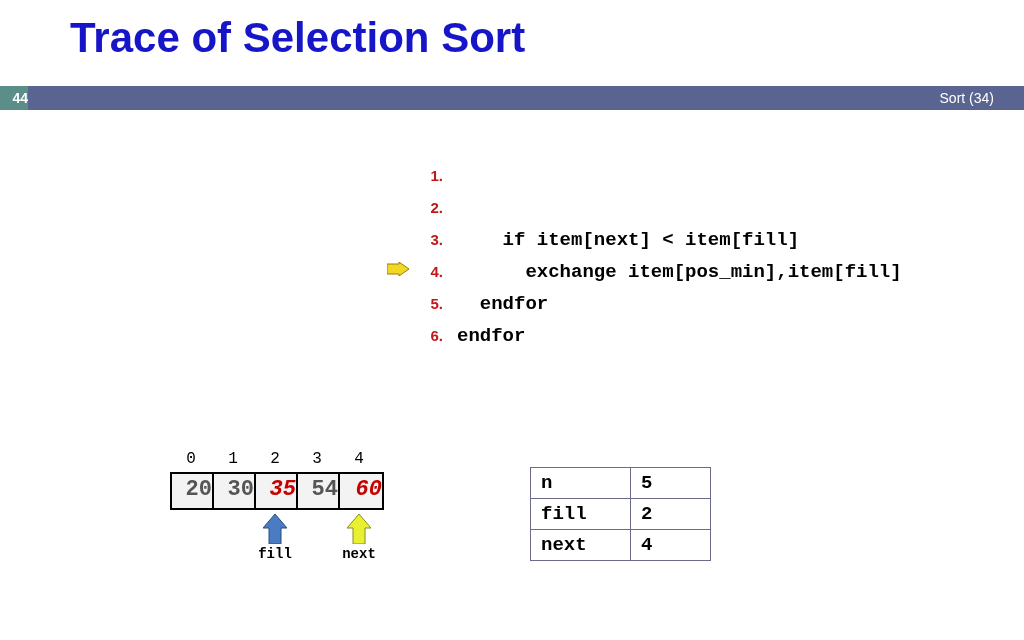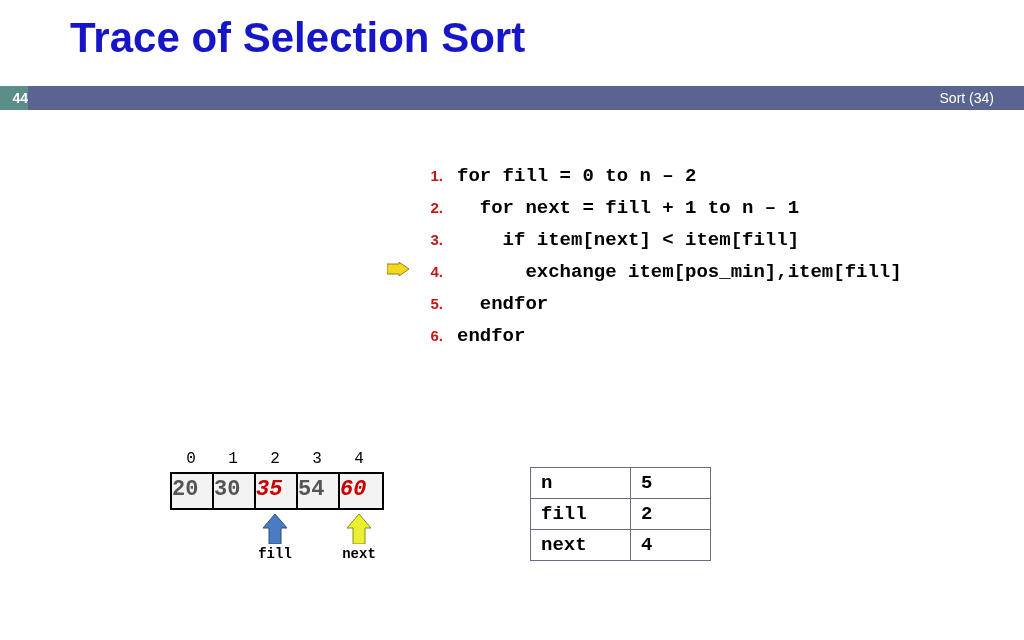--- a/index.html
+++ b/index.html
@@ -15,21 +15,21 @@
   .code { position: absolute; top: 160px; left: 415px; font-family: "Courier New", Courier, monospace; font-size: 19px; font-weight: 700; color: #000; }
   .code-row { display: flex; align-items: baseline; line-height: 32px; white-space: pre; }
   .ln { width: 28px; text-align: right; margin-right: 14px; color: #c01818; font-family: Arial, Helvetica, sans-serif; font-size: 15px; font-weight: 700; }
   .marker { position: absolute; top: 262px; left: 387px; }
   .marker svg { display: block; }
 
   .array { position: absolute; top: 450px; left: 170px; }
   .idx-row { display: flex; }
   .idx-cell { width: 42px; text-align: center; font-family: "Courier New", Courier, monospace; font-size: 16px; color: #000; }
   .cells { display: flex; border: 2px solid #000; margin-top: 4px; }
-  .cell { width: 42px; height: 34px; text-align: left; line-height: 32px; font-family: "Courier New", Courier, monospace; font-size: 22px; font-weight: 700; color: #555; background: #f3f3f3; border-right: 2px solid #000; }
+  .cell { width: 42px; height: 34px; text-align: right; line-height: 32px; font-family: "Courier New", Courier, monospace; font-size: 22px; font-weight: 700; color: #555; background: #f3f3f3; border-right: 2px solid #000; }
   .cell:last-child { border-right: none; }
   .cell.red { color: #c80000; font-style: italic; }
 
   .arrows { position: relative; height: 60px; }
   .ar { position: absolute; top: 4px; width: 42px; text-align: center; }
   .ar svg { display: block; margin: 0 auto; }
   .ar-label { margin-top: 2px; font-family: "Courier New", Courier, monospace; font-size: 14px; font-weight: 700; color: #000; }
 
   .vars { position: absolute; top: 467px; left: 530px; border-collapse: collapse; font-family: "Courier New", Courier, monospace; font-size: 19px; font-weight: 700; }
   .vars td { border: 1.5px solid #6a6a8a; padding: 4px 10px; }
@@ -46,22 +46,22 @@
   <div class="page-badge">44</div>
   <div class="bar-right">Sort (34)</div>
 
   <div class="marker">
     <svg width="22" height="14">
         <polygon points="0,2 12,2 12,0 22,7 12,14 12,12 0,12" fill="#f2d820" stroke="#9a7a10" stroke-width="1"></polygon>
       </svg>
   </div>
 
   <div class="code">
-    <div class="code-row"><span class="ln">1.</span><span>for fill = 0 to n – 2</span></div>
-    <div class="code-row"><span class="ln">2.</span><span>  for next = fill + 1 to n – 1</span></div>
+    <div class="code-row"><span class="ln">1.</span></div>
+    <div class="code-row"><span class="ln">2.</span></div>
     <div class="code-row"><span class="ln">3.</span><span>    if item[next] &lt; item[fill]</span></div>
     <div class="code-row"><span class="ln">4.</span><span>      exchange item[pos_min],item[fill]</span></div>
     <div class="code-row"><span class="ln">5.</span><span>  endfor</span></div>
     <div class="code-row"><span class="ln">6.</span><span>endfor</span></div>
   </div>
 
   <div class="array">
     <div class="idx-row">
       <div class="idx-cell">0</div>
       <div class="idx-cell">1</div>

